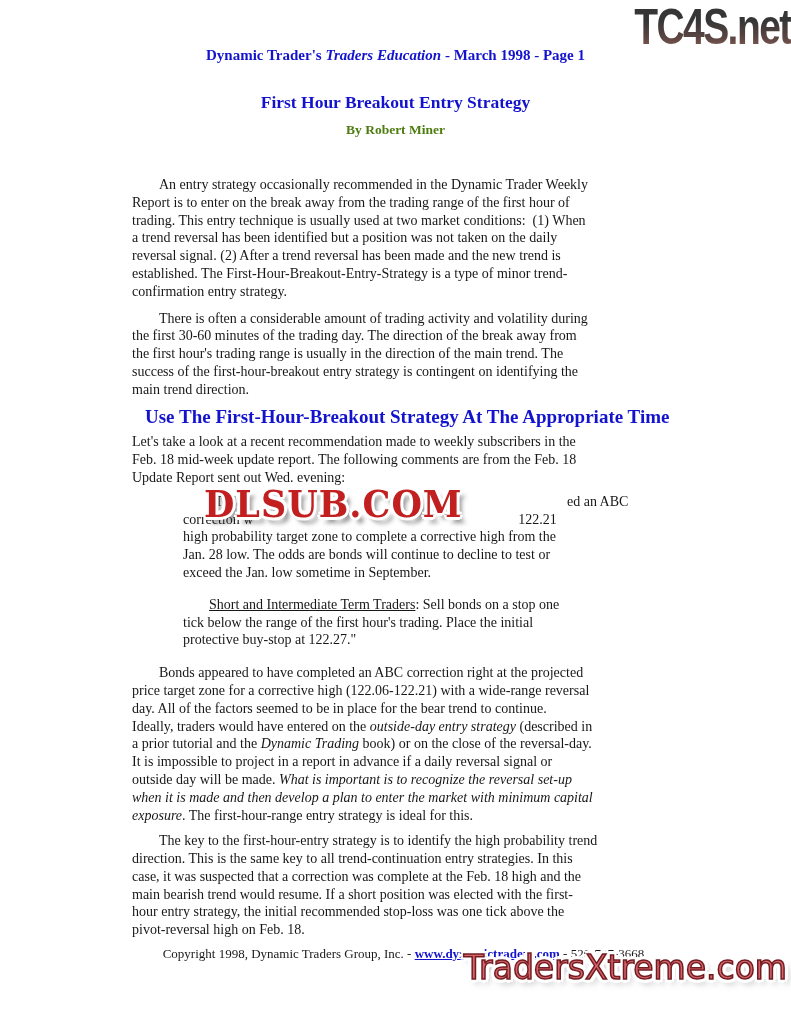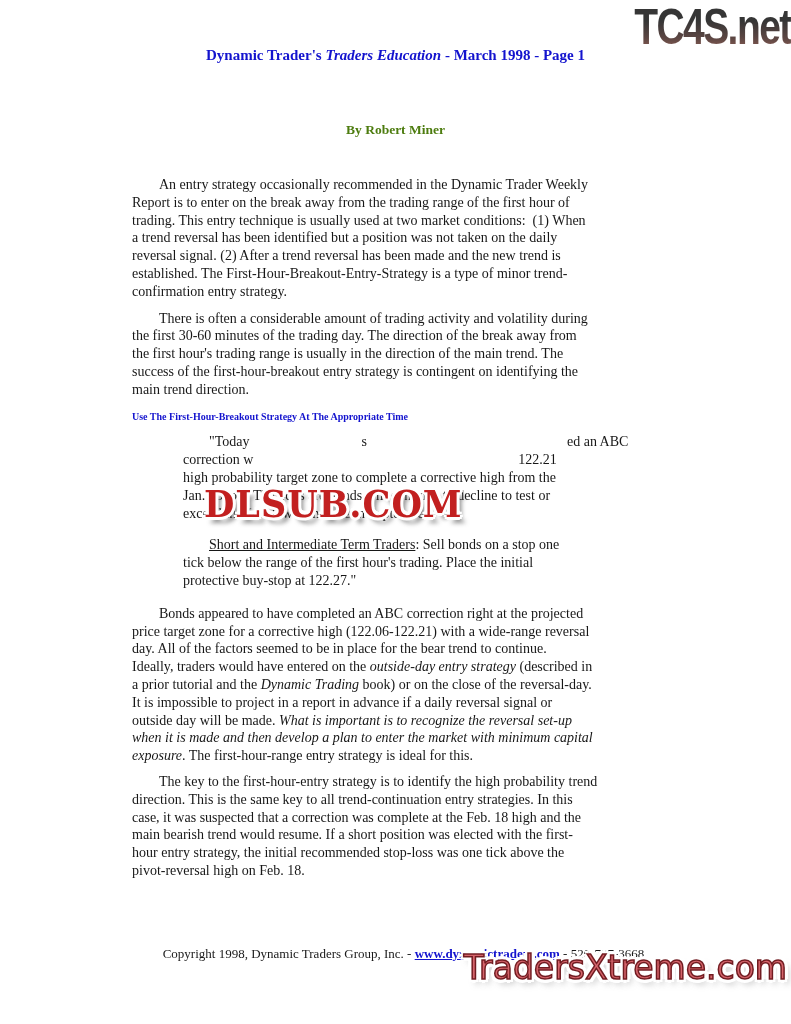--- a/index.html
+++ b/index.html
@@ -18,21 +18,21 @@
   .title{position:absolute;top:92px;left:0;width:100%;text-align:center;
          font-size:17.5px;font-weight:bold;color:var(--accent_blue,#1313ce);}
   .byline{position:absolute;top:122px;left:0;width:100%;text-align:center;
           font-size:13.5px;font-weight:bold;color:#4d7c0f;}
 
   .bodycol{position:absolute;left:132px;top:176px;width:585px;
            font-size:14px;line-height:17.8px;}
   .para{white-space:pre-wrap;margin:0 0 9px 0;}
   .ind{text-indent:27px;}
   .quote{margin-left:51px;width:460px;text-indent:26px;}
-  .sechead{color:var(--accent_blue,#1313ce);font-weight:bold;font-size:10px;margin:0 0 8px 0;white-space:pre;}
+  .sechead{color:var(--accent_blue,#1313ce);font-weight:bold;font-size:19px;margin:0 0 8px 13px;white-space:pre;}
   .mb6{margin-bottom:6px;} .mb14{margin-bottom:14px;} .mb5{margin-bottom:15px;} .mb8{margin-bottom:8px;}
 
   .gap{display:inline-block;}
   .st-i{font-style:italic;}
   .st-u{text-decoration:underline;}
   .st-l{color:var(--accent_blue,#1313ce);font-weight:bold;text-decoration:underline;cursor:pointer;}
 
   .dlsub{position:absolute;left:204px;top:485px;
          font-family:"DejaVu Serif","Liberation Serif",serif;font-weight:900;
          font-size:35px;line-height:1.1;letter-spacing:1px;color:var(--dlsub_red,#c22020);
@@ -56,37 +56,41 @@
 </style>
 </head>
 <body>
 
 <div class="page">
 
   <div class="tc4s">TC4S.net</div>
 
   <div class="hdr"><span>Dynamic Trader's </span><span class="st-i">Traders Education</span><span> - March 1998 - Page 1</span></div>
 
+  <div class="title">First Hour Breakout Entry Strategy</div>
 
   <div class="byline">By Robert Miner</div>
 
   <div class="bodycol">
     <div class="para ind">An entry strategy occasionally recommended in the Dynamic Trader Weekly
 Report is to enter on the break away from the trading range of the first hour of
 trading. This entry technique is usually used at two market conditions:  (1) When
 a trend reversal has been identified but a position was not taken on the daily
 reversal signal. (2) After a trend reversal has been made and the new trend is
 established. The First-Hour-Breakout-Entry-Strategy is a type of minor trend-
 confirmation entry strategy.</div>
     <div class="para ind">There is often a considerable amount of trading activity and volatility during
 the first 30-60 minutes of the trading day. The direction of the break away from
 the first hour's trading range is usually in the direction of the main trend. The
 success of the first-hour-breakout entry strategy is contingent on identifying the
 main trend direction.</div>
     <div class="sechead">Use The First-Hour-Breakout Strategy At The Appropriate Time</div>
+    <div class="para mb6">Let's take a look at a recent recommendation made to weekly subscribers in the
+Feb. 18 mid-week update report. The following comments are from the Feb. 18
+Update Report sent out Wed. evening:</div>
     <div class="para quote mb14"><span>"Today</span><span class="gap" style="width: 112px;"></span><span>s</span><span class="gap" style="width: 200px;"></span><span>ed an ABC
 </span><span>correction w</span><span class="gap" style="width: 265px;"></span><span>122.21
 high probability target zone to complete a corrective high from the
 Jan. 28 low. The odds are bonds will continue to decline to test or
 exceed the Jan. low sometime in September.</span></div>
     <div class="para quote mb5"><span class="st-u">Short and Intermediate Term Traders</span><span>: Sell bonds on a stop one
 tick below the range of the first hour's trading. Place the initial
 protective buy-stop at 122.27."</span></div>
     <div class="para ind mb8"><span>Bonds appeared to have completed an ABC correction right at the projected
 price target zone for a corrective high (122.06-122.21) with a wide-range reversal

